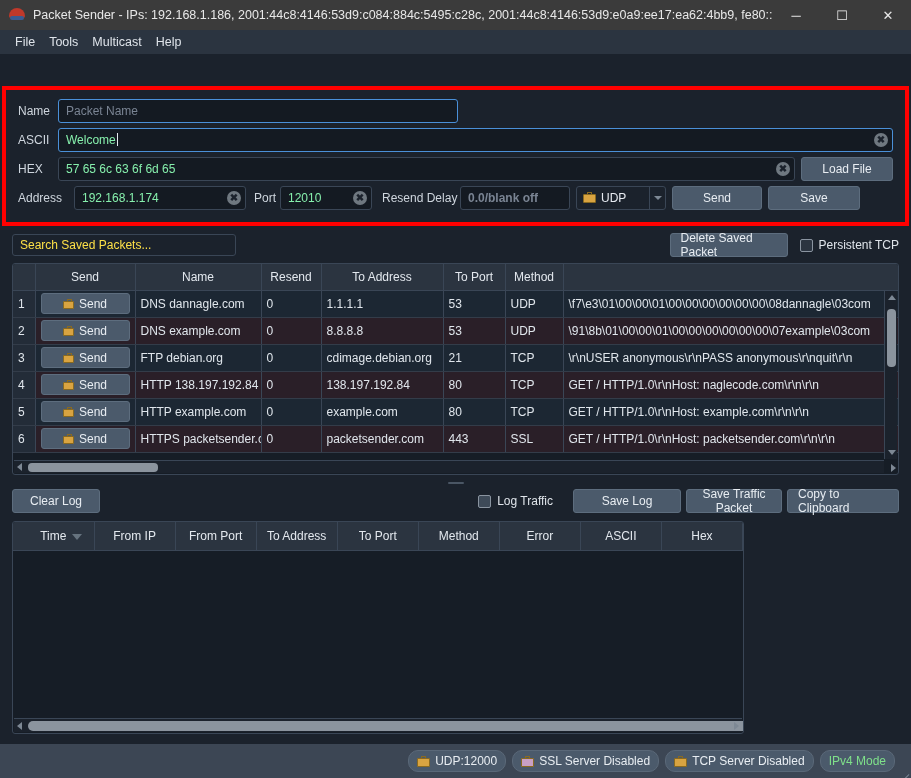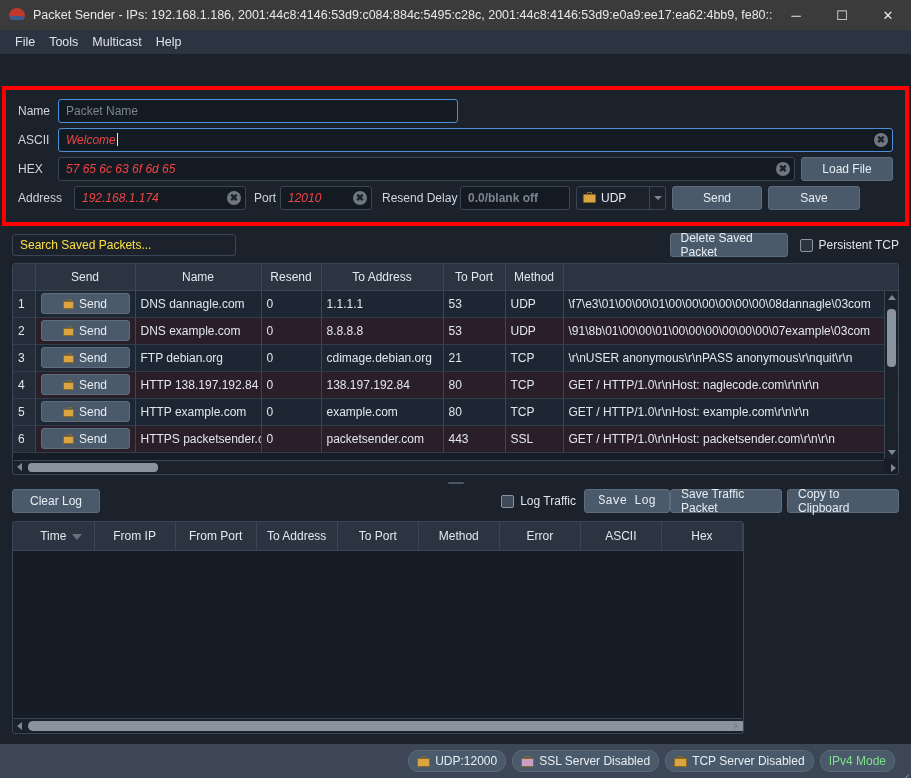--- a/index.html
+++ b/index.html
@@ -71,21 +71,21 @@
 
   .inp {
     background: #141a22; border: 1px solid #3a4656; border-radius: 3px;
     height: 24px; color: #e6eaf0; font-size: 12px;
     padding: 0 22px 0 7px; position: relative;
     display: flex; align-items: center;
     font-family: "Liberation Sans", sans-serif;
   }
   .inp.focus { border-color: #4a90d9; }
   .inp .ph { color: #7a8493; }
-  .inp .val { color: #ef4444; font-style: italic; }
+  .inp .val { color: #86efac; }
   .caret {
     display: inline-block; width: 1px; height: 13px;
     background: #e6eaf0; margin-left: 1px;
   }
   .clearbtn {
     position: absolute; right: 4px; top: 50%; transform: translateY(-50%);
     width: 14px; height: 14px; border-radius: 50%;
     background: #6f7880; color: #1b222c;
     font-size: 10px; font-weight: bold;
     display: flex; align-items: center; justify-content: center;
@@ -522,22 +522,22 @@
     <div class="grip"></div>
   </div>
 
 <div class="logbar">
   <div class="btn" style="width:88px;">Clear Log</div>
   <div style="flex:1 1 auto;"></div>
   <div class="chkwrap">
     <span class="chkbox filled"></span>
     <span>Log Traffic</span>
   </div>
-  <div class="btn" style="width:86px;margin-left:8px;font-family:Liberation Mono, monospace;">Save Log</div>
-  <div class="btn" style="width:112px;">Save Traffic Packet</div>
+  <div class="btn" style="width:108px;margin-left:20px;">Save Log</div>
+  <div class="btn" style="width:96px;margin-left:5px;text-align:center;">Save Traffic Packet</div>
   <div class="btn" style="width:112px;margin-left:5px;">Copy to Clipboard</div>
 </div>
 
 <div class="ltable-wrap">
   <table class="lt">
     <thead>
       <tr>
         <th>
           <span>Time</span>
           <i class="sortarrow"></i>

